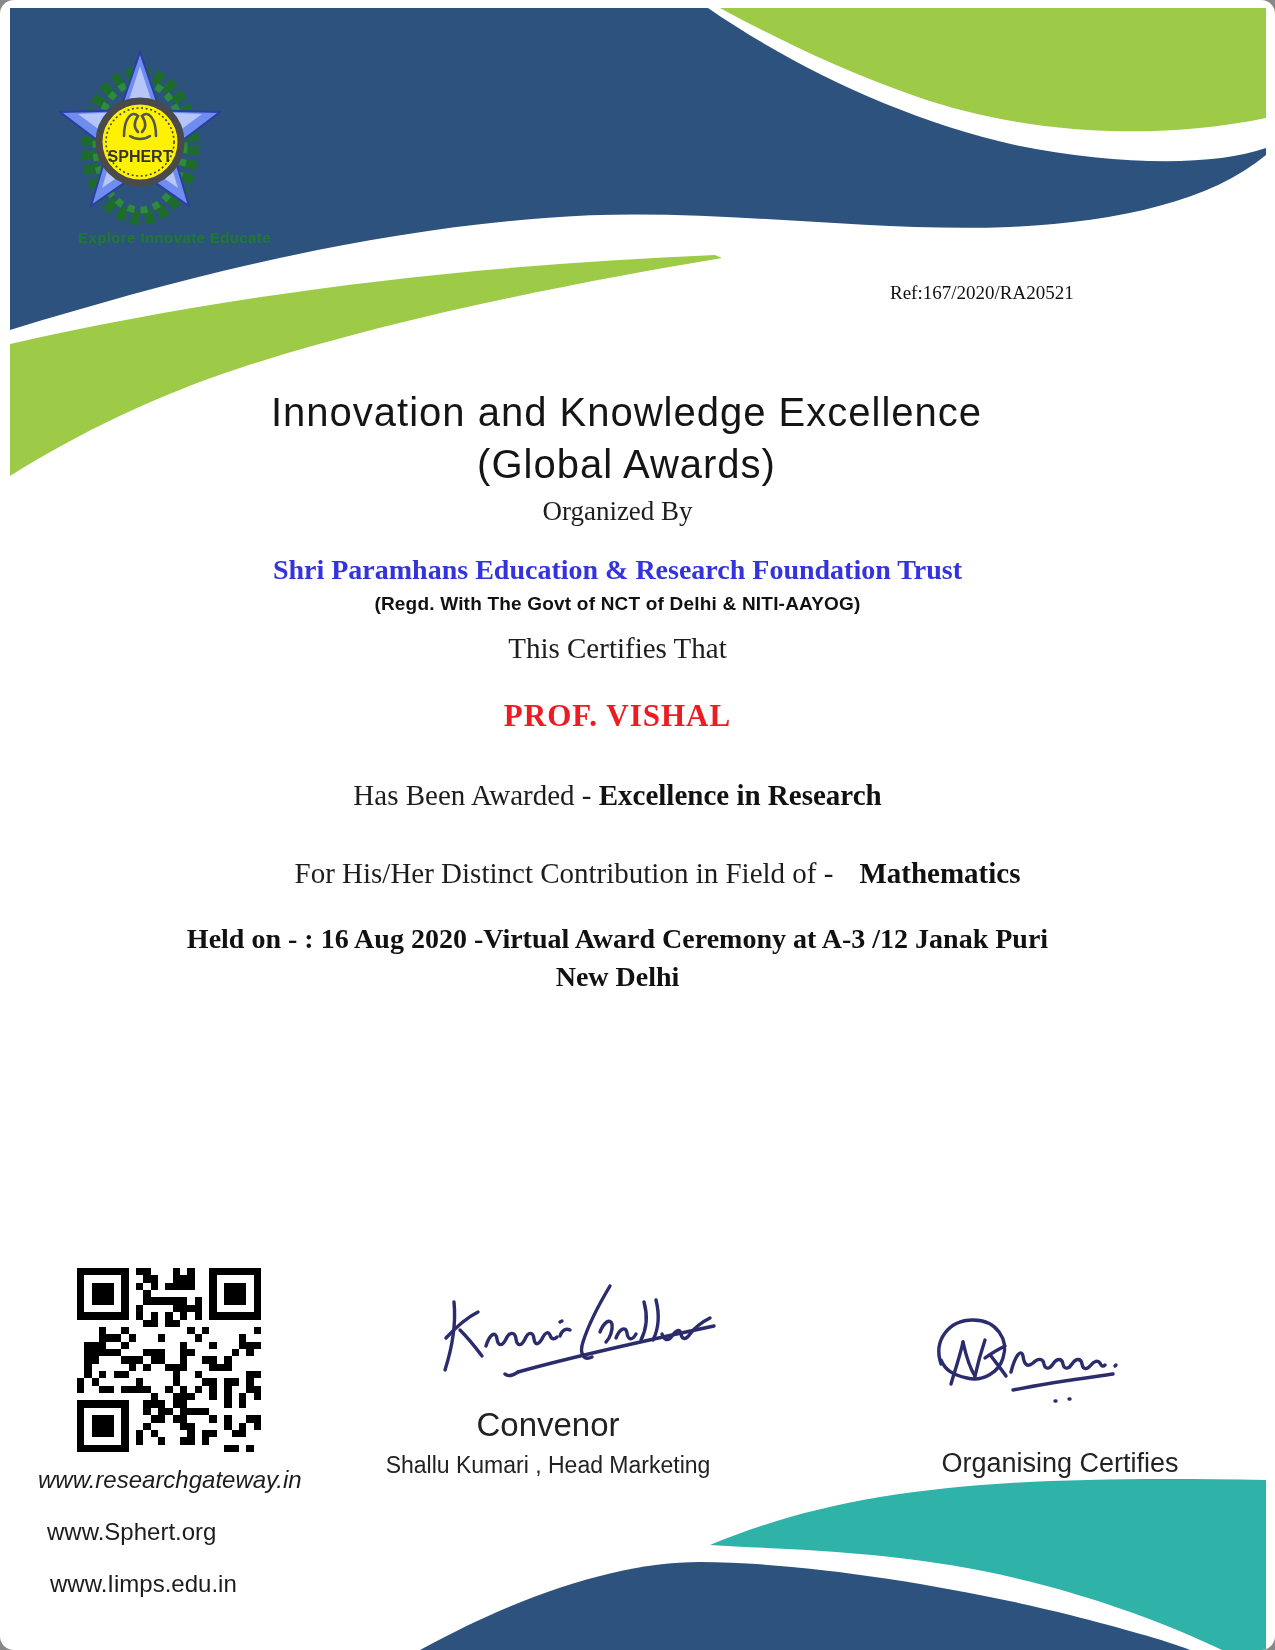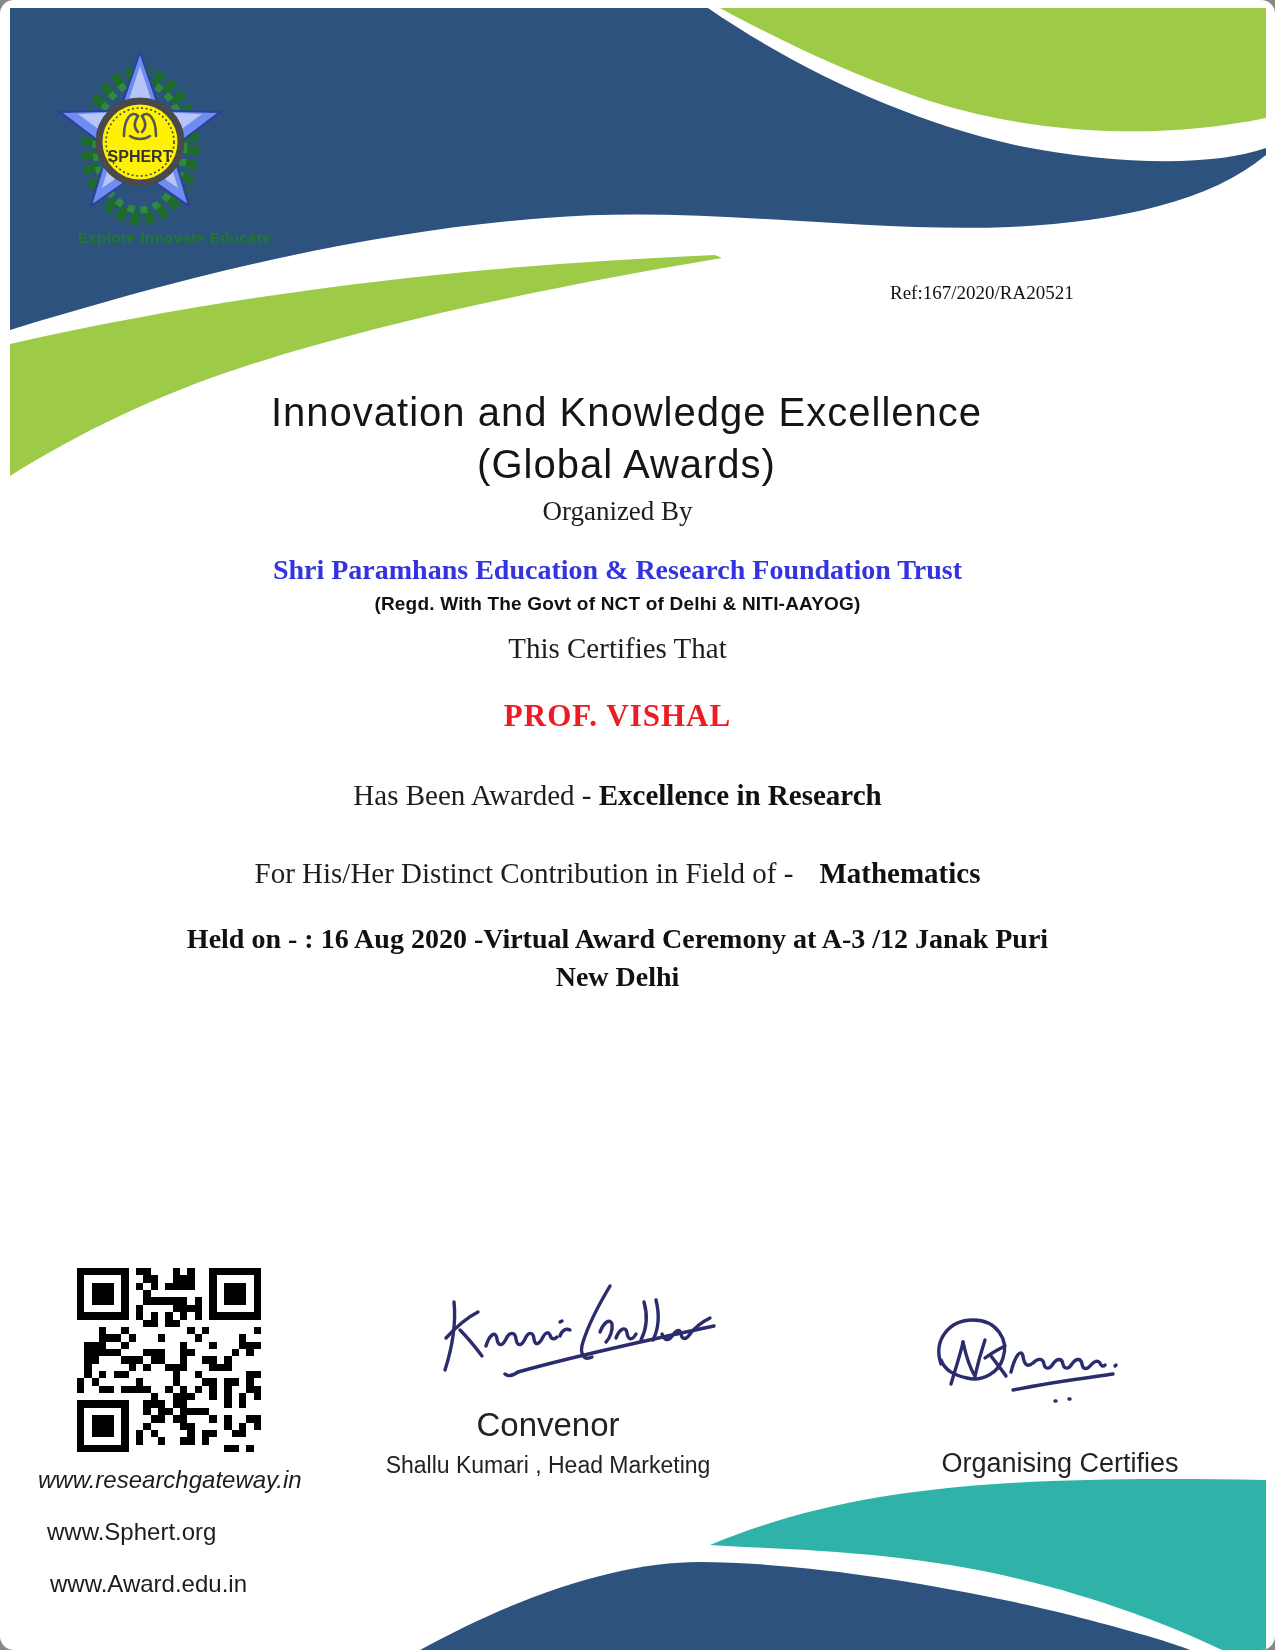--- a/index.html
+++ b/index.html
@@ -29,21 +29,21 @@
     color:#151515;
     margin-left:9px;
   }
   .organized{top:496px;font-size:27px;color:#1d1d1d;}
   .orgname{top:554px;font-size:28px;font-weight:bold;color:#3333e0;}
   .regd{top:593px;font-size:19px;font-weight:bold;letter-spacing:.2px;color:#111;}
   .certifies{top:632px;font-size:29px;color:#1d1d1d;}
   .recipient{top:698px;font-size:31px;font-weight:bold;letter-spacing:1px;color:#ec1c24;}
   .awarded{top:779px;font-size:29px;color:#1d1d1d;}
   .awarded b{font-weight:bold;color:#111;}
-  .contribution{top:857px;font-size:29px;color:#1d1d1d;}
+  .contribution{top:857px;font-size:29px;color:#1d1d1d;padding-left:40px;}
   .contribution .field{font-weight:bold;margin-left:26px;color:#111;}
   .heldon{top:920px;font-size:28px;font-weight:bold;line-height:38px;color:#111;}
   .heldon .inner{display:inline-block;max-width:880px;}
 
   .ref{top:282px;left:890px;font-size:19px;color:#111;}
 
   .tagline{
     left:78px;top:229px;width:200px;
     font-size:15px;font-weight:bold;letter-spacing:.4px;
     color:#1e7a2e;text-align:left;
@@ -349,21 +349,21 @@
       <path d="M210,58 L211,57"></path>
       <path d="M108,82 C142,75 180,70 208,66"></path>
       <path d="M150,93 L151,93"></path>
       <path d="M164,91 L165,91"></path>
     </g>
   </svg>
   <div class="abs sig-label-2">Organising Certifies</div>
 
   <div class="abs url url1">www.researchgateway.in</div>
   <div class="abs url url2">www.Sphert.org</div>
-  <div class="abs url url3">www.Award.edu.in</div>
+  <div class="abs url url3">www.Iimps.edu.in</div>
 
   <svg class="abs" style="left:0;top:1425px;" width="1275" height="225" viewBox="0 0 1275 225">
 
     <path d="M710,120 C850,62 1000,50 1266,55 L1266,225 L1222,225
              C1160,195 1060,158 950,140 C850,124 770,124 710,120 Z" fill="#2fb3a8"></path>
 
     <path d="M420,225 C530,165 625,137 700,137 C800,137 950,160 1070,190
              C1120,203 1165,215 1190,225 Z" fill="#2d527e"></path>
   </svg>
 

